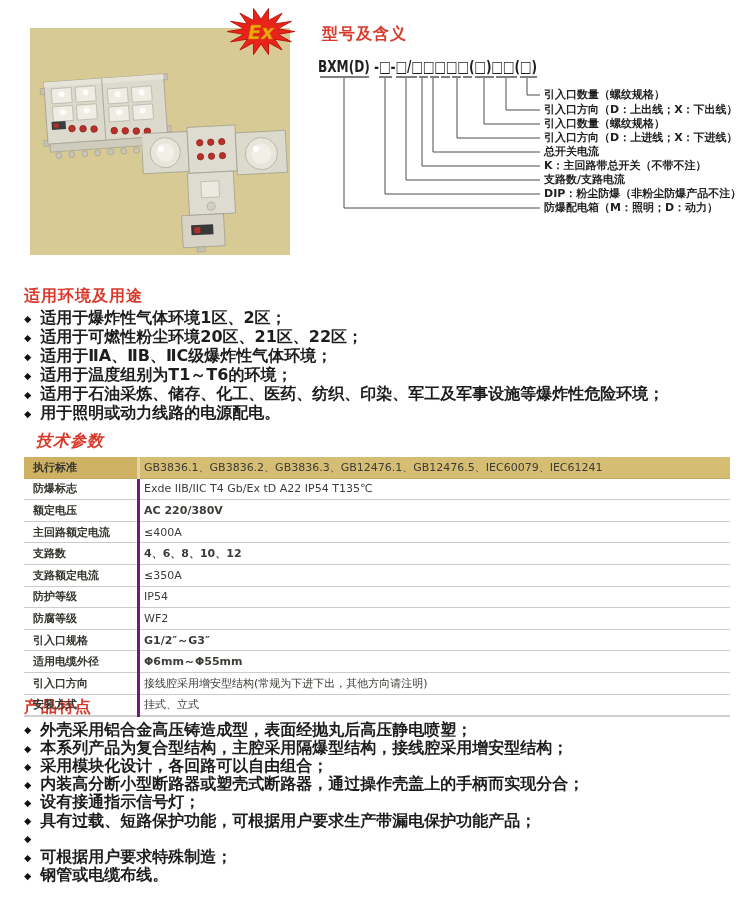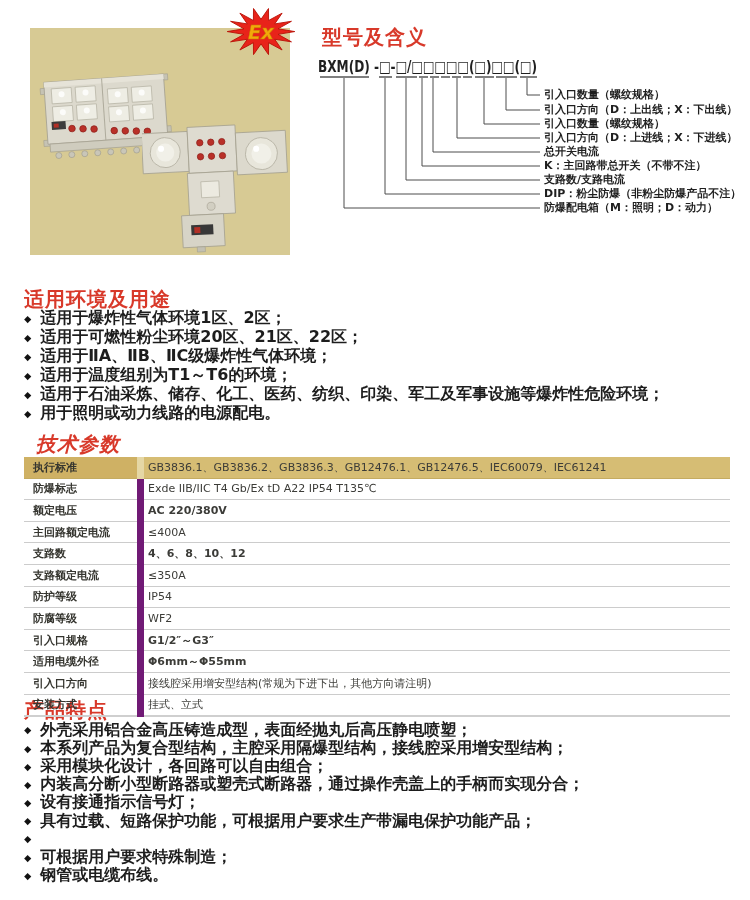--- a/index.html
+++ b/index.html
@@ -6,21 +6,21 @@
   .page { position:relative; width:750px; height:900px; background:#ffffff; overflow:hidden; }
 
   
   .photo-panel { position:absolute; left:30px; top:28px; width:260px; height:227px; background:#d7ca94; }
   .product-svg { position:absolute; }
   #product-left { left:8px; top:30px; }
   #product-right { left:112px; top:90px; }
   .ex-logo { position:absolute; left:224px; top:4px; width:74px; height:57px; }
 
   
-  .sec-heading { position:absolute; font-size:20px; font-weight:bold; color:#d8392a; letter-spacing:1px; white-space:nowrap; }
+  .sec-heading { position:absolute; font-size:16px; font-weight:bold; color:#d8392a; letter-spacing:1px; white-space:nowrap; }
   #h-model    { left:322px; top:24px; }
   #h-usage    { left:24px;  top:286px; }
   #h-params   { left:36px;  top:431px;font-style:italic; }
   #h-features { left:24px;  top:697px; }
 
   
   .diagram { position:absolute; left:318px; top:55px; }
   .diagram text { fill:#1f1f1f; }
   .model-code { font-size:16px; font-weight:bold; fill:#2b2b2b; }
   .diag-label { font-size:11px; font-weight:bold; }
@@ -33,21 +33,21 @@
   #features-list { top:721px; }
   .blist li { display:flex; align-items:center; height:19px; }
   #features-list li { height:18.2px; }
   .blt  { font-size:9.5px; color:#111; margin-right:9px; line-height:1; }
   .btxt { font-size:16px; font-weight:bold; color:#1d1d1d; white-space:nowrap; }
 
   
   .params-table { position:absolute; left:24px; top:457px; width:706px; border-collapse:collapse;
                   font-size:11px; border-bottom:2px solid #cfcfcf; table-layout:fixed; }
   .params-table td { height:18.6px; border-bottom:1px solid #ccc; color:#3c3c38; white-space:nowrap; overflow:hidden; }
-  td.plabel { width:103px; font-weight:bold; padding-left:9px; border-right:7px solid #701a75; color:#35352f; }
+  td.plabel { width:103px; font-weight:bold; padding-left:9px; border-right:3px solid #701a75; color:#35352f; }
   td.pvalue { padding-left:4px; }
   tr.hdr td { border-bottom:1px solid #c4ab61; }
   tr.hdr .plabel { background:#cfb164; border-right-color:#e5d7a5; }
   tr.hdr .pvalue { background:#d6bd74; }
   .v-bold { font-weight:bold; }
 </style>
 </head>
 <body>
 
 <div class="page">

